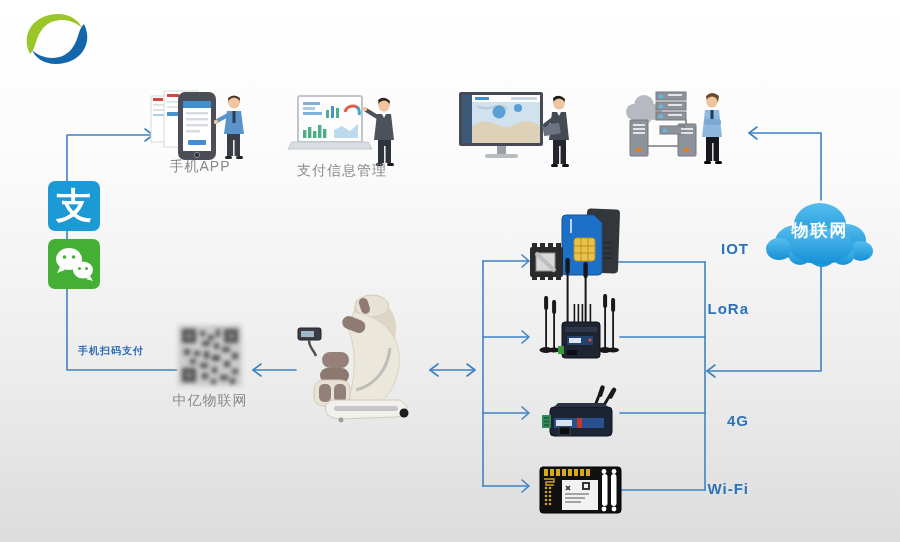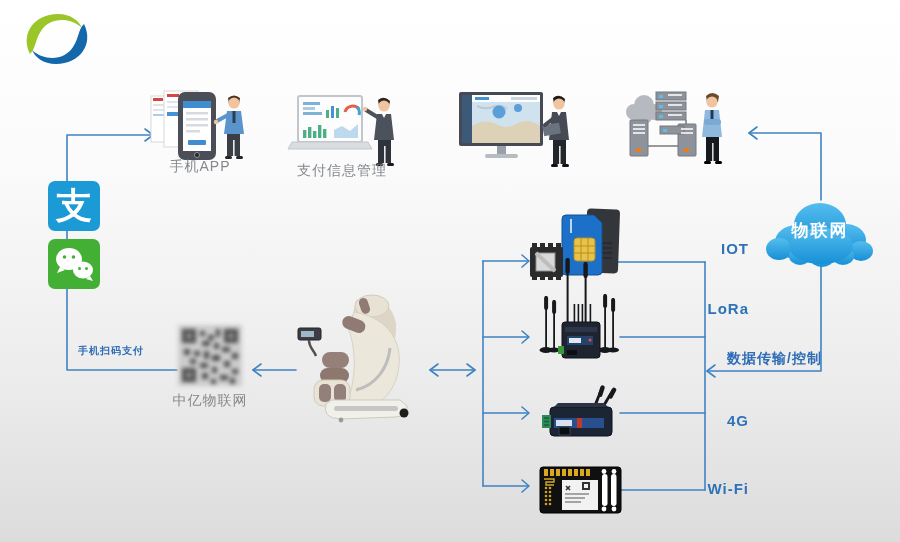--- a/index.html
+++ b/index.html
@@ -429,15 +429,14 @@
       <ellipse cx="15" cy="57" rx="13" ry="11"></ellipse>
       <ellipse cx="97" cy="59" rx="12" ry="10"></ellipse>
       <ellipse cx="36" cy="64" rx="11" ry="9"></ellipse>
       <ellipse cx="58" cy="66" rx="12" ry="9"></ellipse>
       <ellipse cx="79" cy="64" rx="11" ry="9"></ellipse>
       <ellipse cx="57" cy="54" rx="32" ry="18"></ellipse>
     </g>
   </svg>
   <div class="cloud-label">物联网</div>
 
-  <div class="lbl-blue" style="left:712px;top:350px;width:125px;font-size:14px">数据传输/控制</div>
 
 </div>
 
 </body></html>

